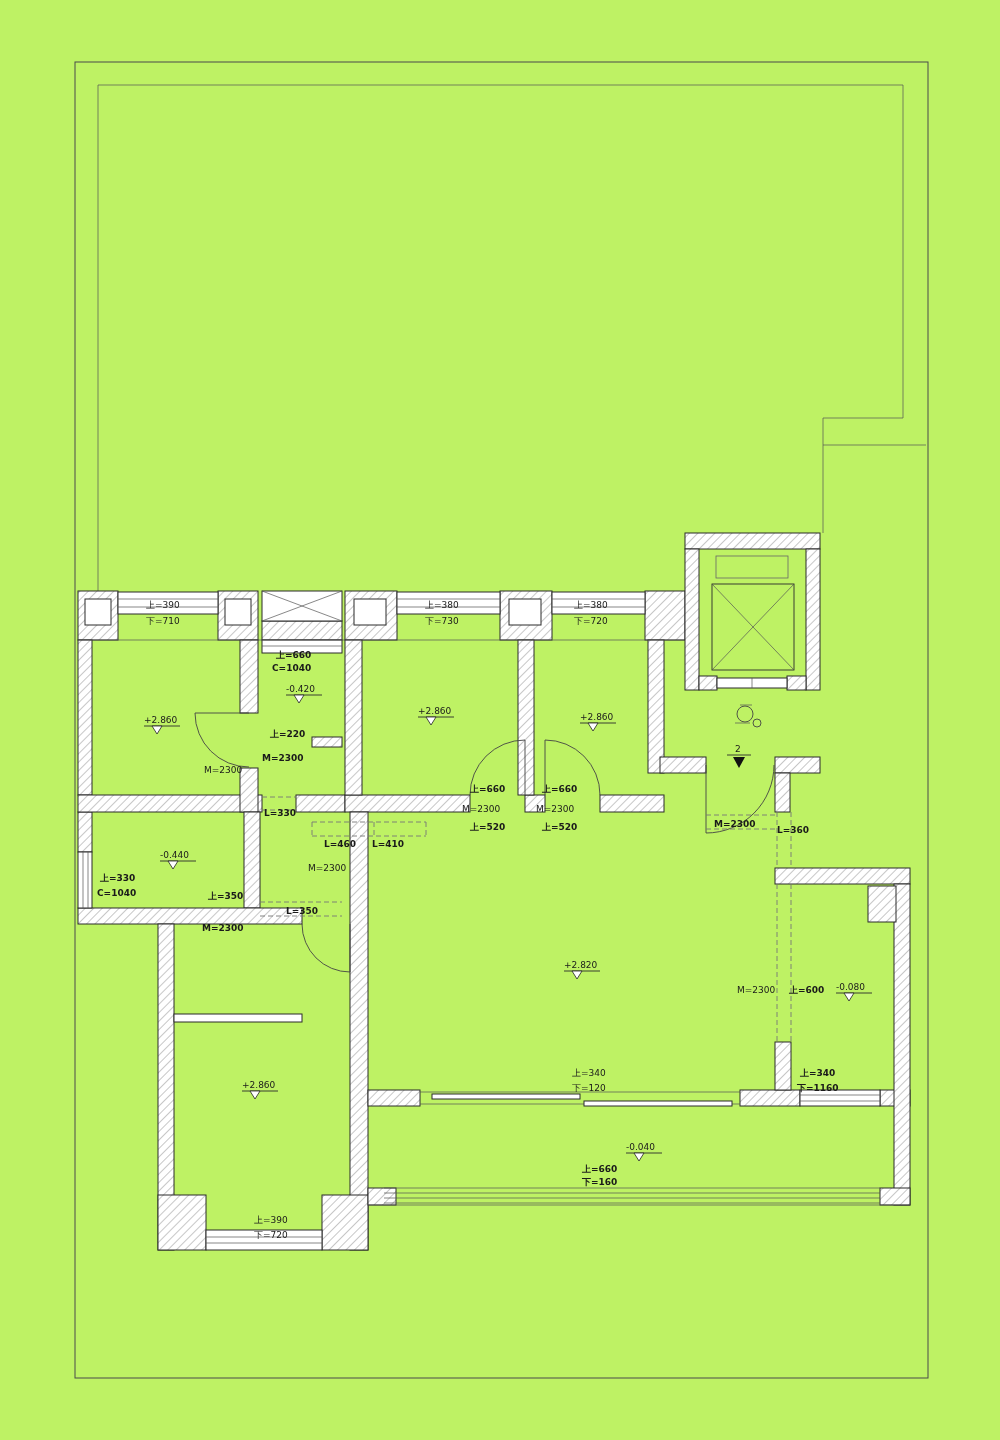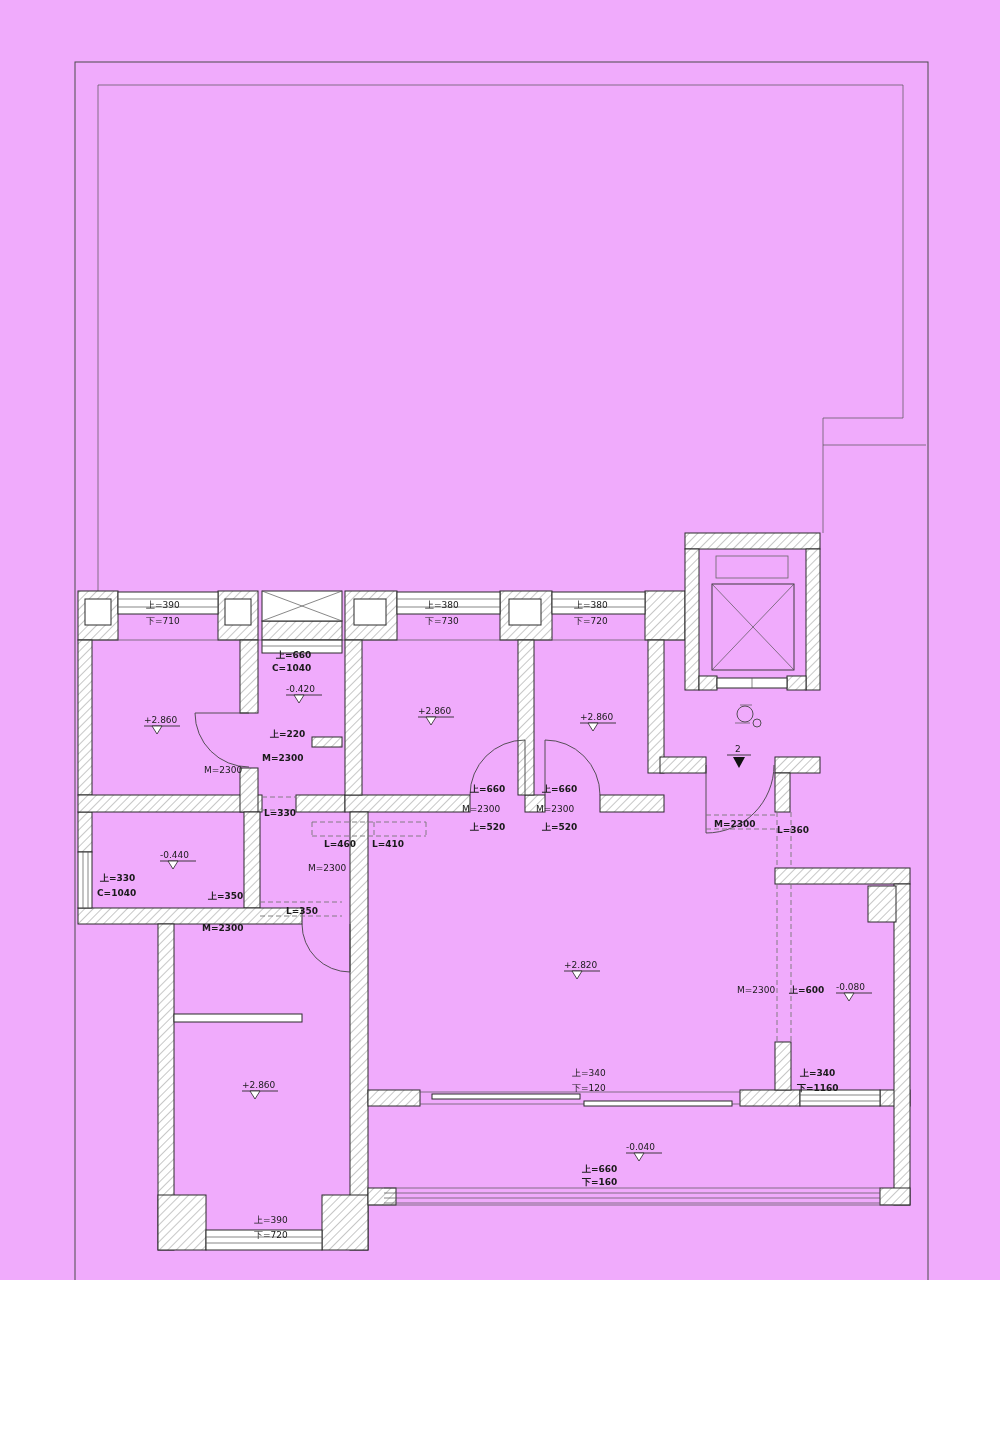--- a/index.html
+++ b/index.html
@@ -1,16 +1,16 @@
 <!DOCTYPE html>
 <html><head>
 <meta charset="utf-8">
 <style>
   html,body{margin:0;padding:0;background:#ffffff;}
-  .page{width:1000px;height:1280px;position:relative;background:#f0abfc;font-family:"DejaVu Sans",sans-serif;}
+  .page{width:1000px;height:1440px;position:relative;background:#bef264;font-family:"DejaVu Sans",sans-serif;}
   svg{display:block;}
   text{fill:#1a1a1a;font-family:"DejaVu Sans",sans-serif;font-size:10px;}
   .s{font-size:9px;}
   .b{font-weight:700;}
   .wall{fill:url(#hatch);stroke:#2b2b2b;stroke-width:1;}
   .win{fill:#ffffff;stroke:#2b2b2b;stroke-width:1;}
   .ln{stroke:#2b2b2b;stroke-width:0.9;fill:none;}
   .thin{stroke:#555;stroke-width:0.7;fill:none;}
   .dash{stroke:#777;stroke-width:0.9;fill:none;stroke-dasharray:5 3;}
   .arc{stroke:#444;stroke-width:0.9;fill:none;}

